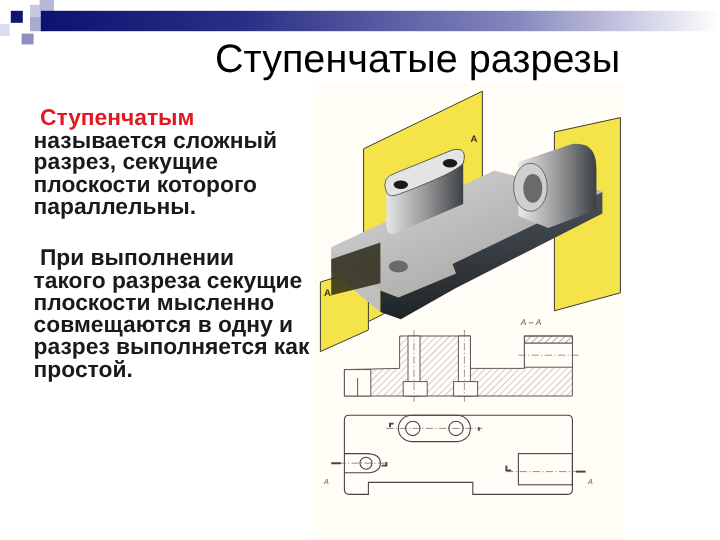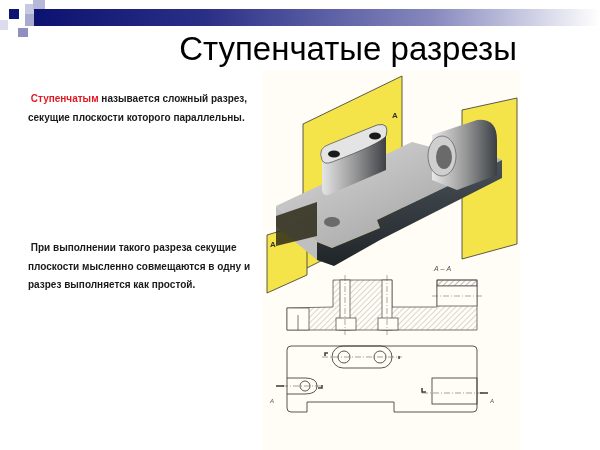--- a/index.html
+++ b/index.html
@@ -20,24 +20,24 @@
     .sq5 { left: 18px; top: 28px; width: 10px; height: 9px;  background: #8f90c0; }
     .sq6 { left: 0px;  top: 20px; width: 8px;  height: 10px; background: #dcdcec; }
 
     .title {
       position: absolute; left: 0; right: 0; top: 30px;
       text-align: center; font-size: 33px; color: #000000;
       padding-left: 96px;
     }
     .para {
       position: absolute; left: 28px; width: 230px;
-      font-size: 10px; font-weight: bold; line-height: 18.5px; color: #1a1a1a;
+      font-size: 19px; font-weight: bold; line-height: 18.5px; color: #1a1a1a;
     }
     .p1 { top: 90px; }
-    .p2 { top: 207px; margin-top: 32px; }
+    .p2 { top: 207px; }
     .accent { color: #e01a22; }
     .figure {
       position: absolute; left: 262px; top: 70px; width: 258px; height: 380px;
       background: #fffdf6;
     }
   </style>
 </head>
 <body>
 
 <div>

